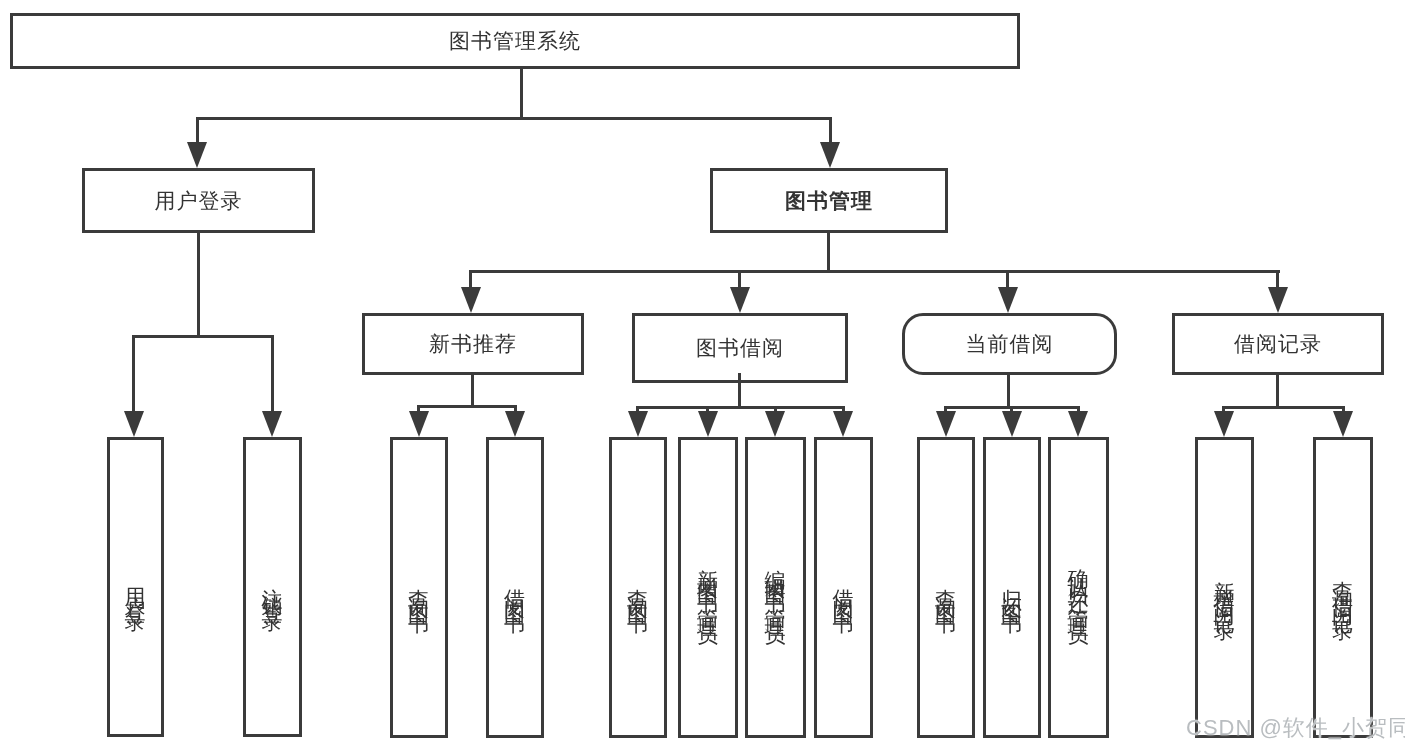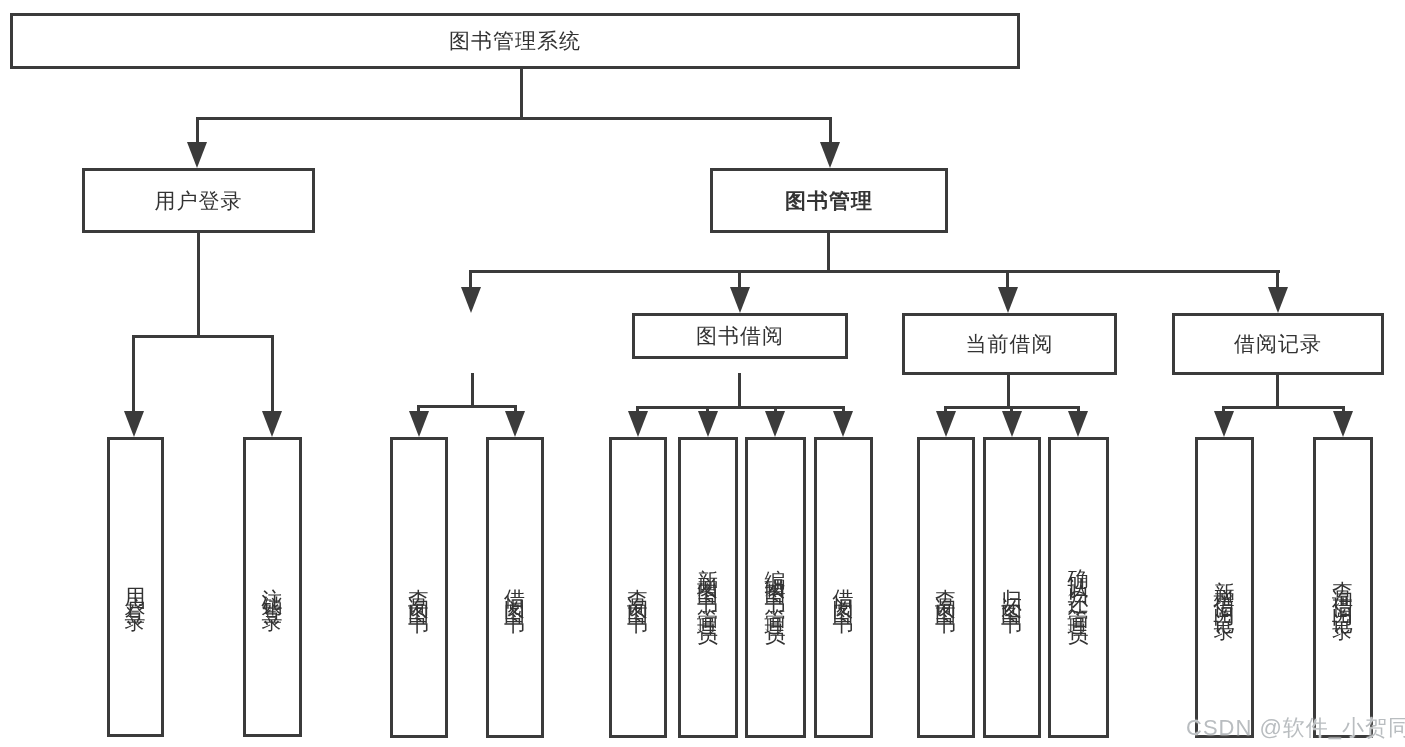--- a/index.html
+++ b/index.html
@@ -61,26 +61,29 @@
   </div>
 
   <div class="box hbox" style="left:82px; top:168px; width:233px; height:65px;">
     <span>用户登录</span>
   </div>
 
   <div class="box hbox" style="left:710px; top:168px; width:238px; height:65px;font-weight:bold;">
     <span>图书管理</span>
   </div>
 
+  <div class="box hbox" style="left:362px; top:313px; width:222px; height:62px;">
+    <span>新书推荐</span>
+  </div>
 
-  <div class="box hbox" style="left:632px; top:313px; width:216px; height:46px;">
+  <div class="box hbox" style="left:632px; top:313px; width:216px; height:70px;">
     <span>图书借阅</span>
   </div>
 
-  <div class="box hbox" style="left:902px; top:313px; width:215px; height:62px;">
+  <div class="box hbox" style="left:902px; top:313px; width:215px; height:62px;border-radius:21px;">
     <span>当前借阅</span>
   </div>
 
   <div class="box hbox" style="left:1172px; top:313px; width:212px; height:62px;">
     <span>借阅记录</span>
   </div>
 
   <div class="box vbox" style="left:107px; top:437px; width:57px; height:300px;">
     <span class="vtext">用户登录</span>
   </div>

